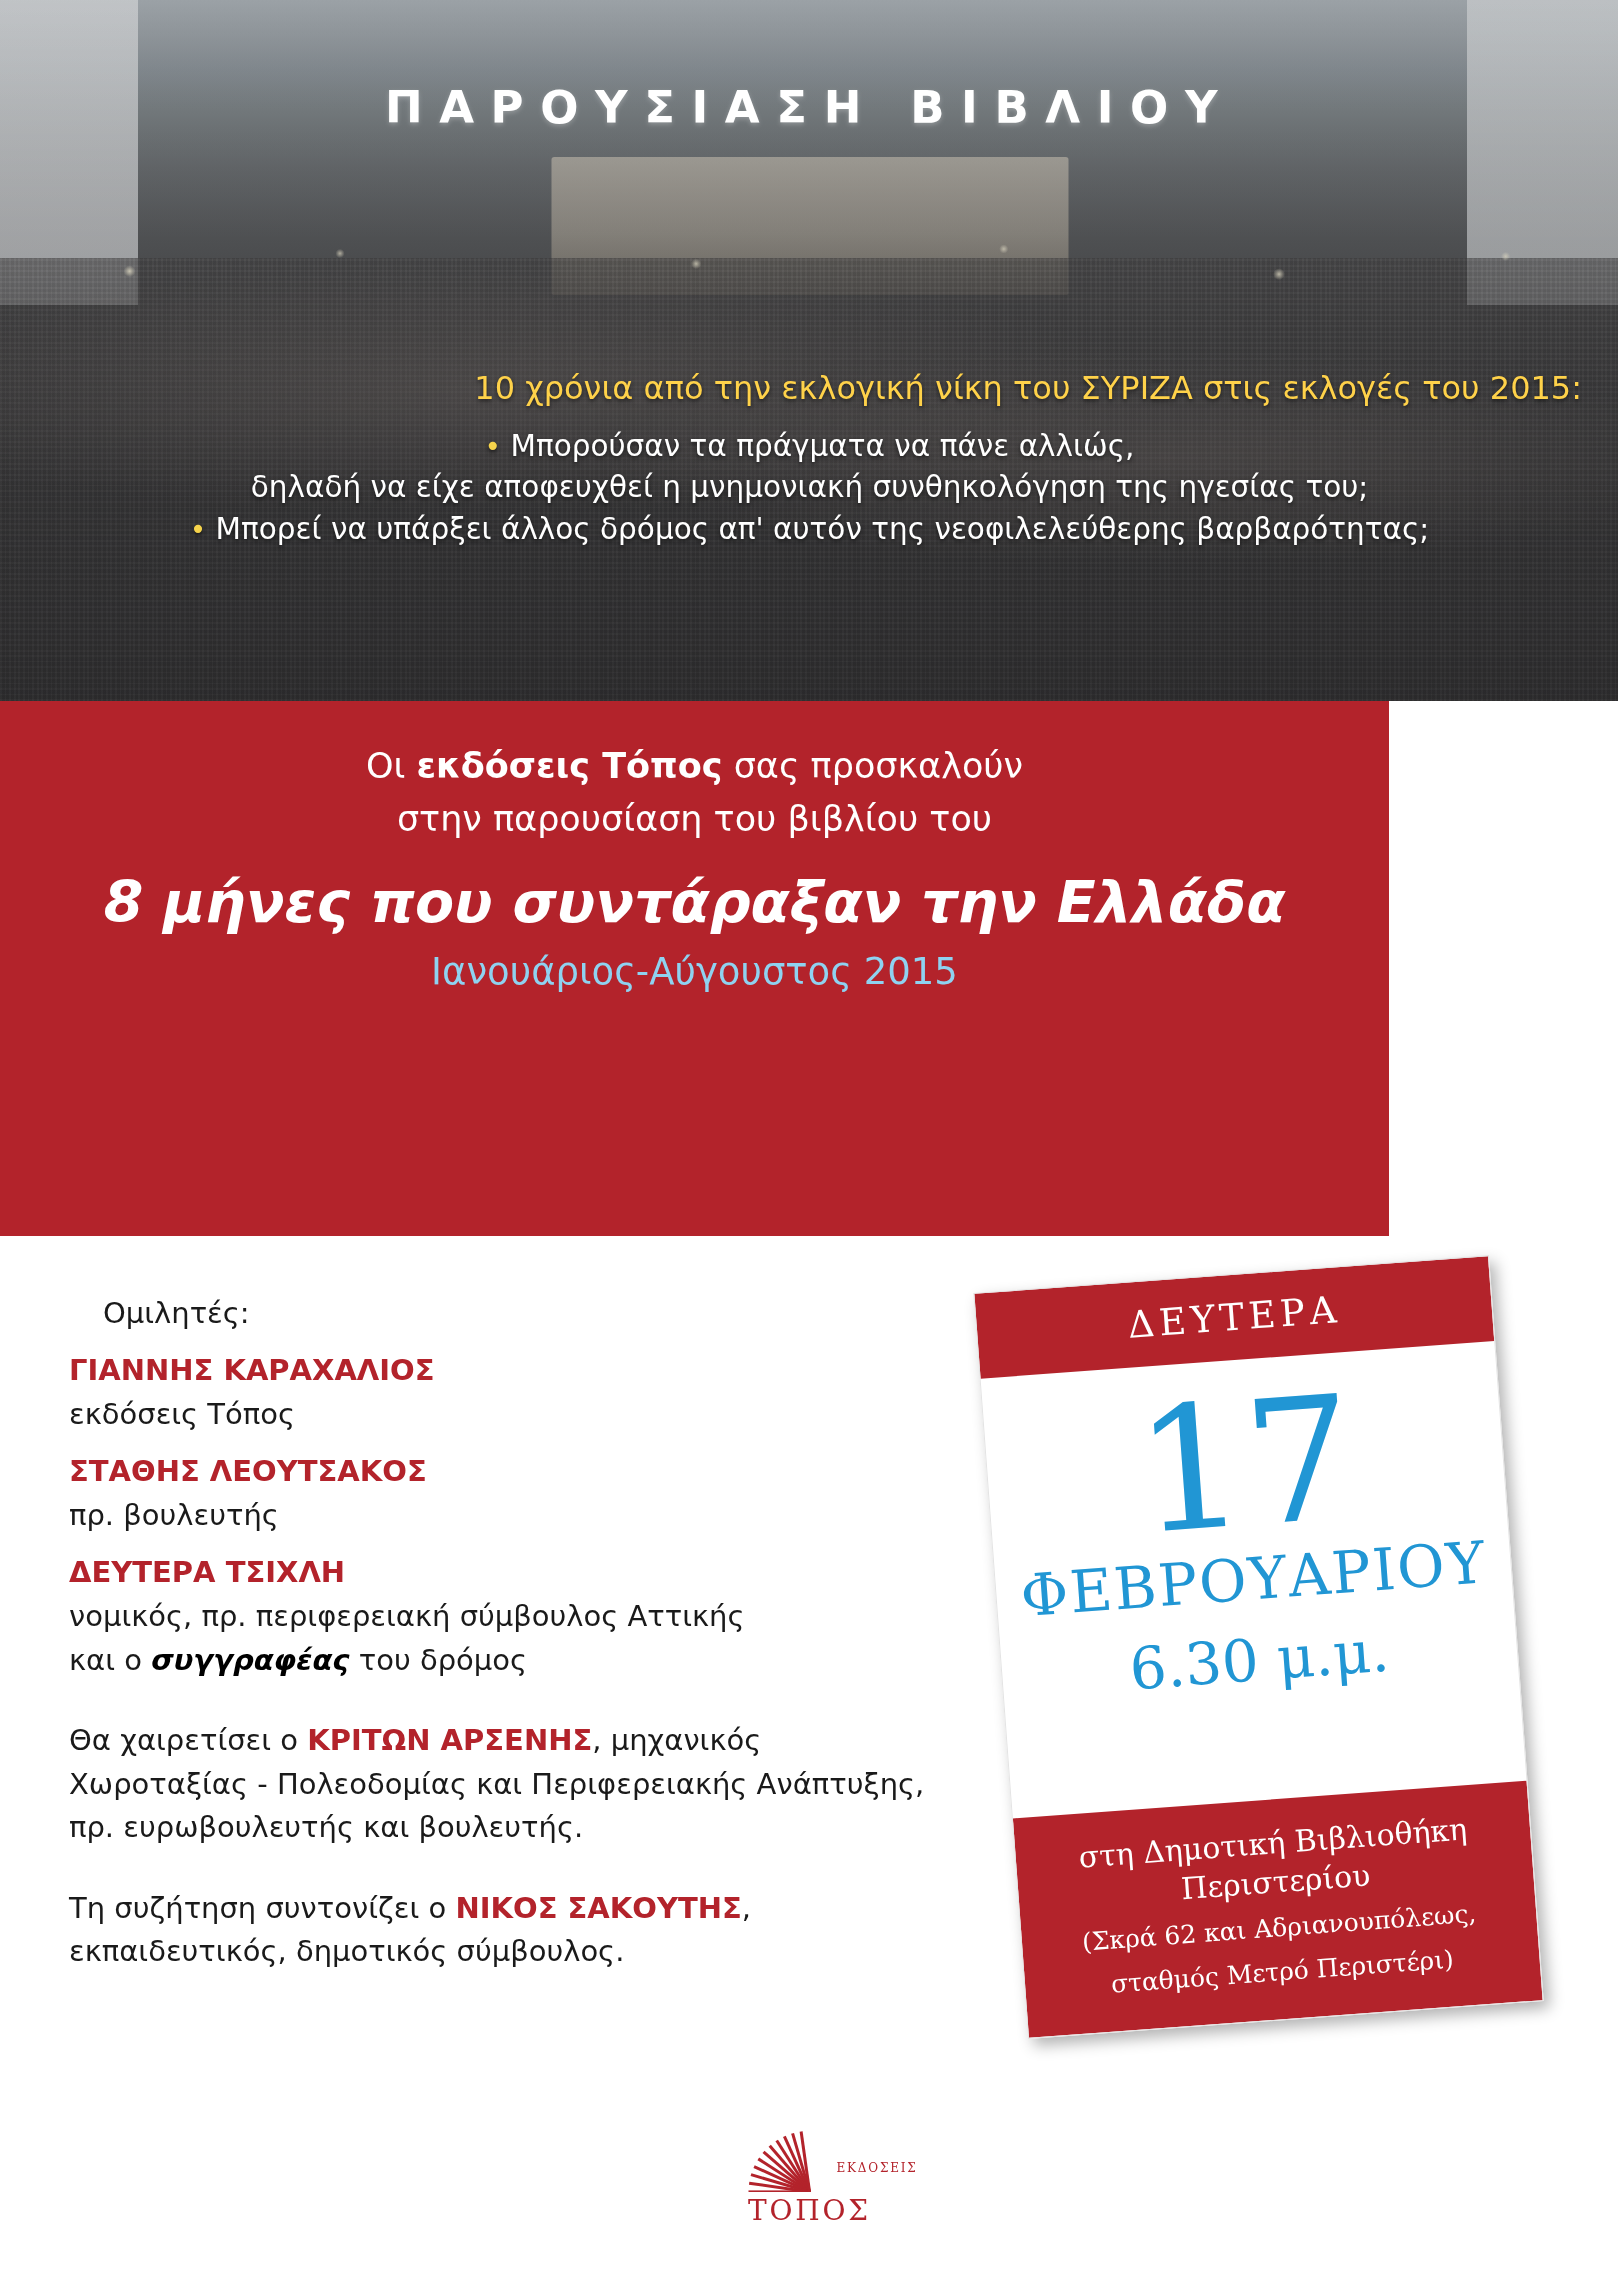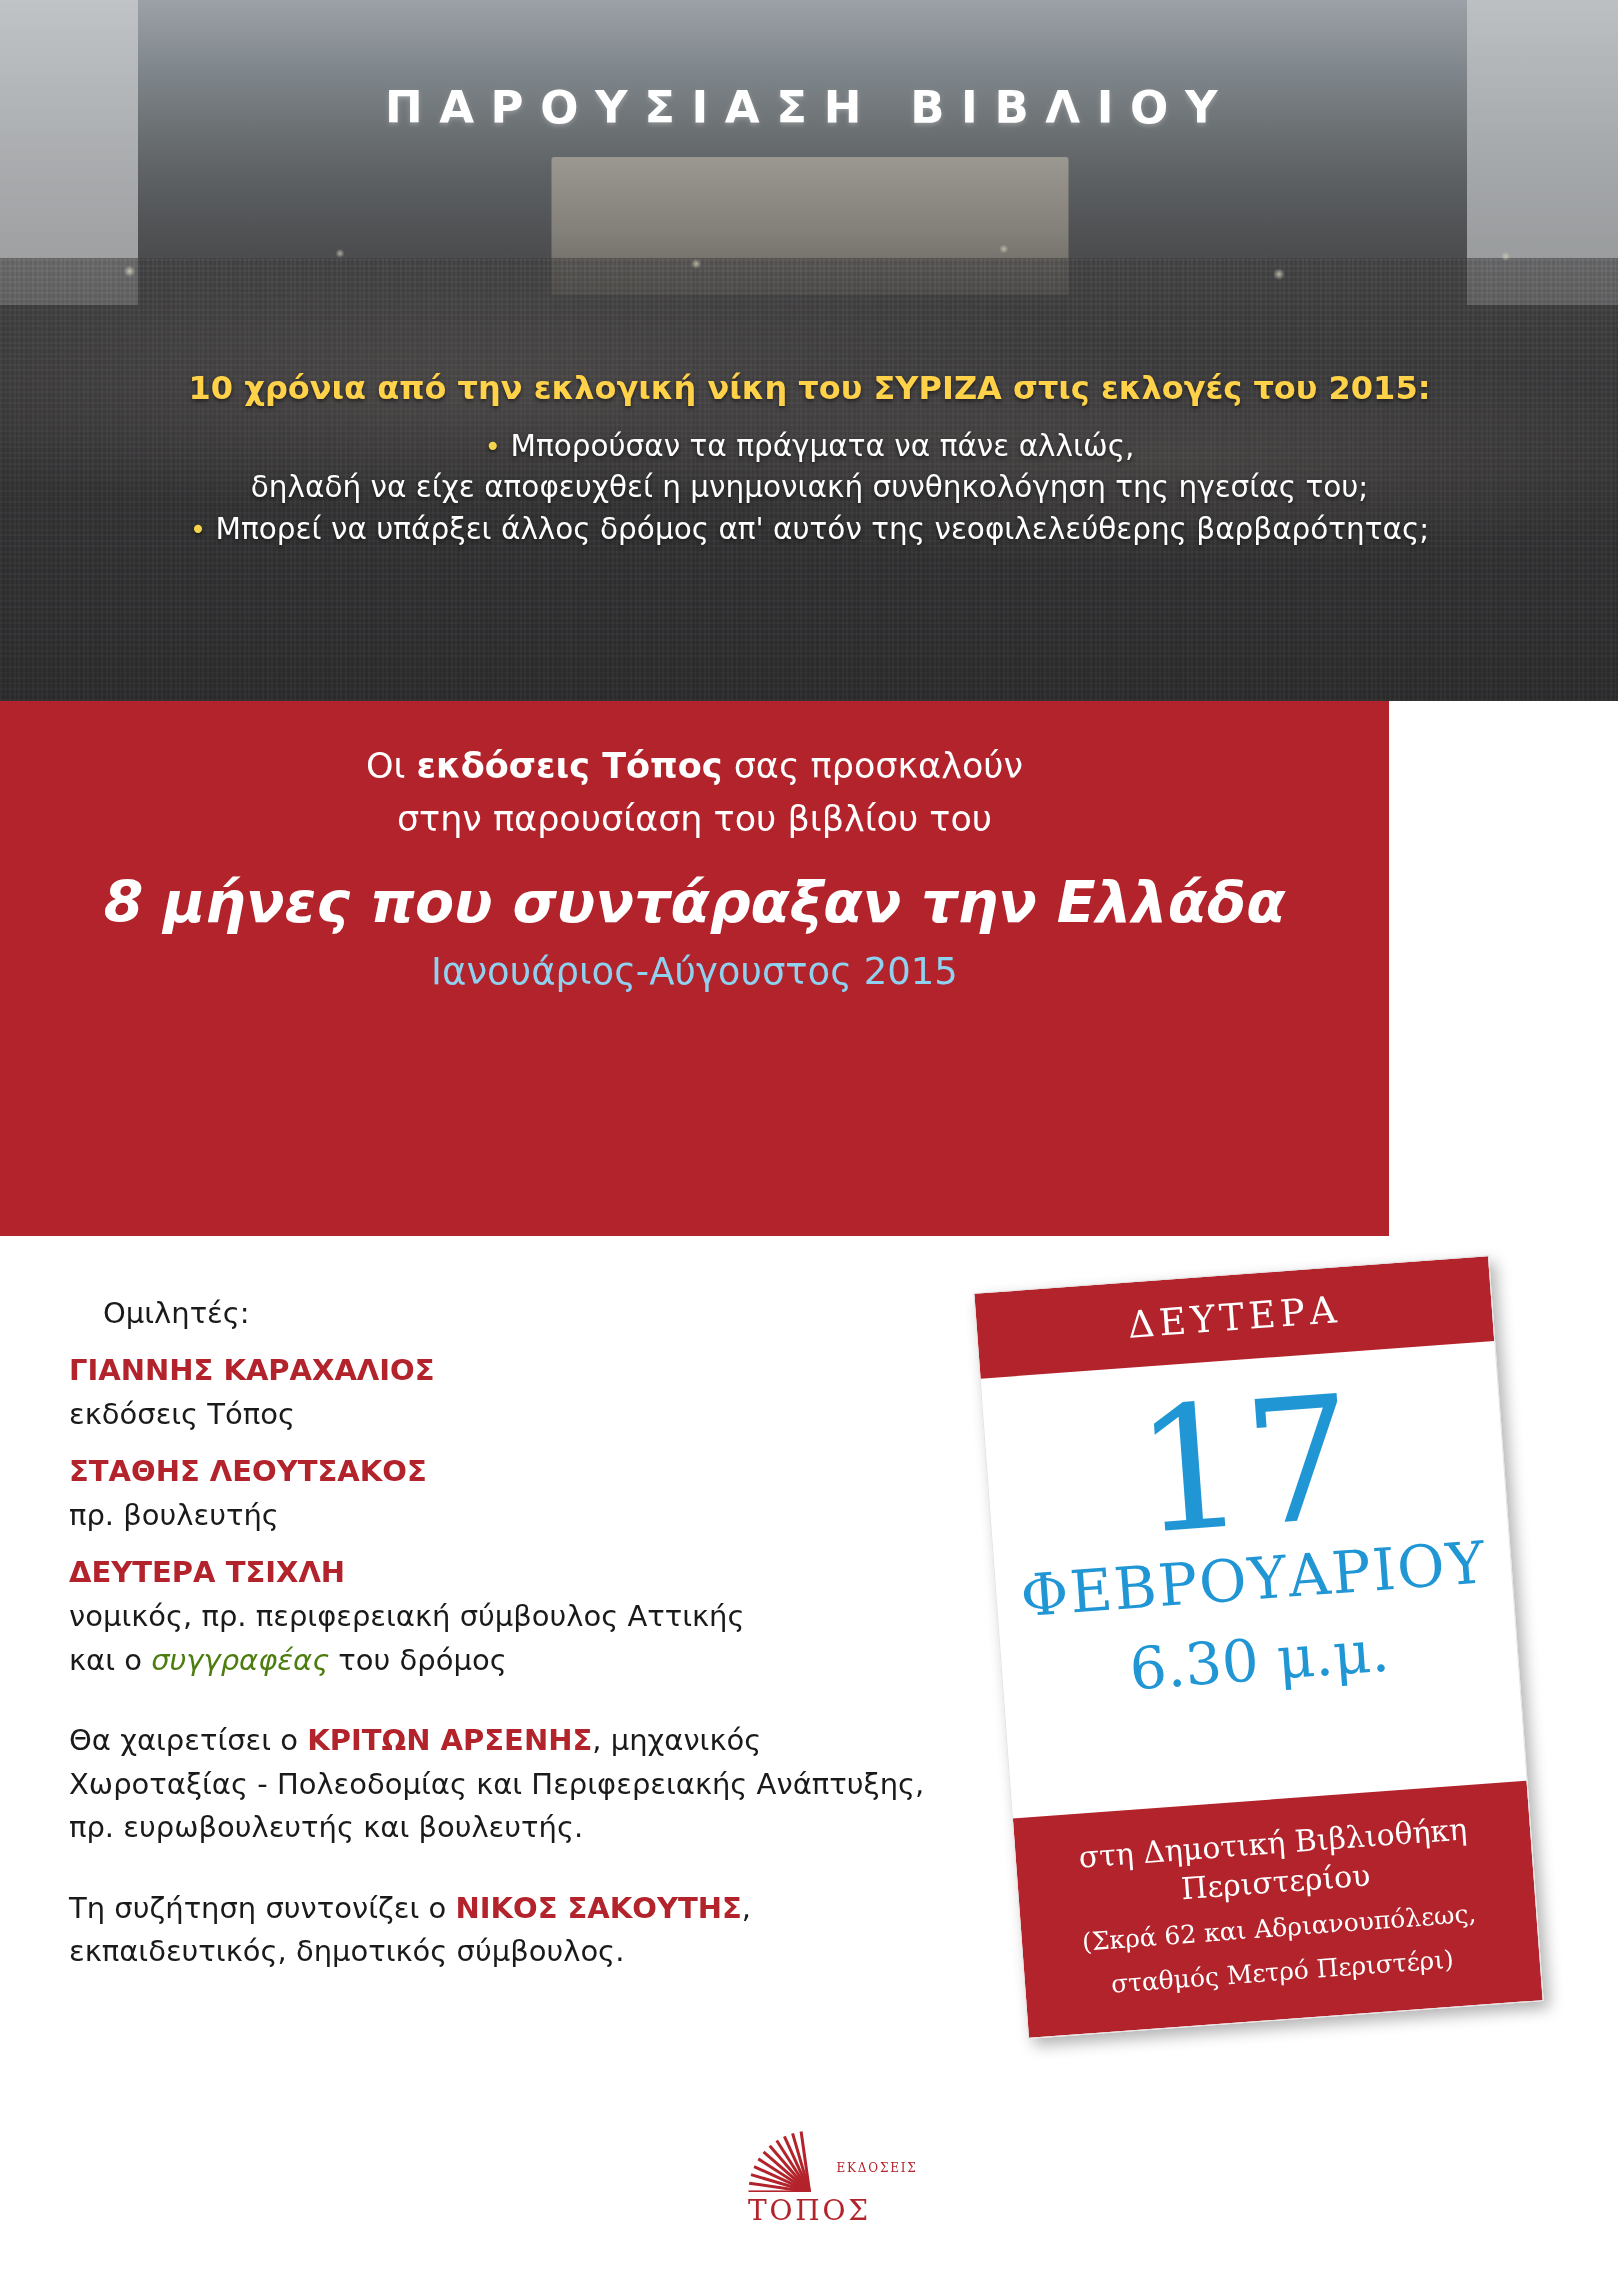--- a/index.html
+++ b/index.html
@@ -92,24 +92,25 @@
     position: absolute;
     left: 0; right: 0;
     top: 369px;
     text-align: center;
     padding: 0 37px;
     color: #ffffff;
     font-family: "DejaVu Sans", sans-serif;
   }
   .hero-lead {
     color: #ffd24a;
-    font-weight: 700;
+    font-weight: 400;
     font-size: 32px;
     margin-bottom: 18.5px;
     text-shadow: 0 1.8px 4.6px rgba(0,0,0,.55);
+    text-align: right;
   }
   .hero-bullet {
     font-size: 29.5px;
     line-height: 1.42;
     text-shadow: 0 1.8px 4.6px rgba(0,0,0,.6);
   }
   .hero-bullet .b { color: #f5d34b; font-size: 28px; }
 
   
   .redband {
@@ -167,21 +168,21 @@
   .sp-name {
     color: #b3232b;
     font-weight: 700;
     font-size: 29px;
   }
   .sp-role { color: #1a1a1a; font-size: 29px; }
   .spacer-sm { height: 13px; }
   .spacer-md { height: 37px; }
   .para { font-size: 29px; line-height: 1.5; }
   .para .hl { color: #b3232b; font-weight: 700; }
-  .redbold { color: #4d7c0f; font-weight: 400; font-style: italic; }
+  .redbold { color: #000000; font-weight: 700; font-style: italic; }
 
   
   .calwrap {
     position: absolute;
     right: 65px; top: 37px;
     width: 554px; height: 784px;
   }
   .calendar {
     position: absolute;
     left: 0; top: 0;

